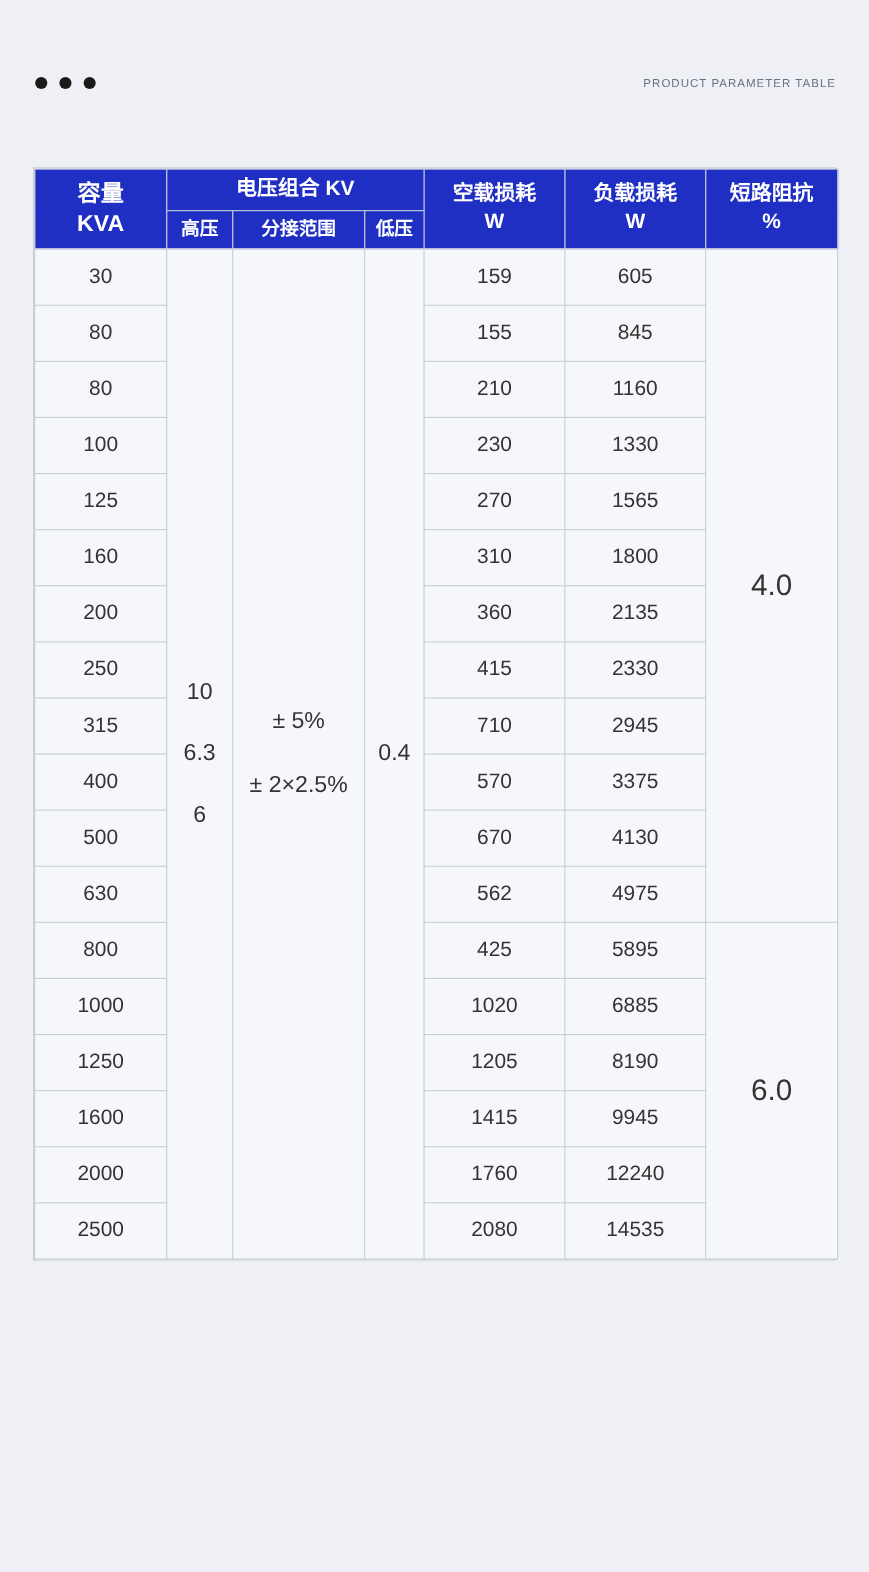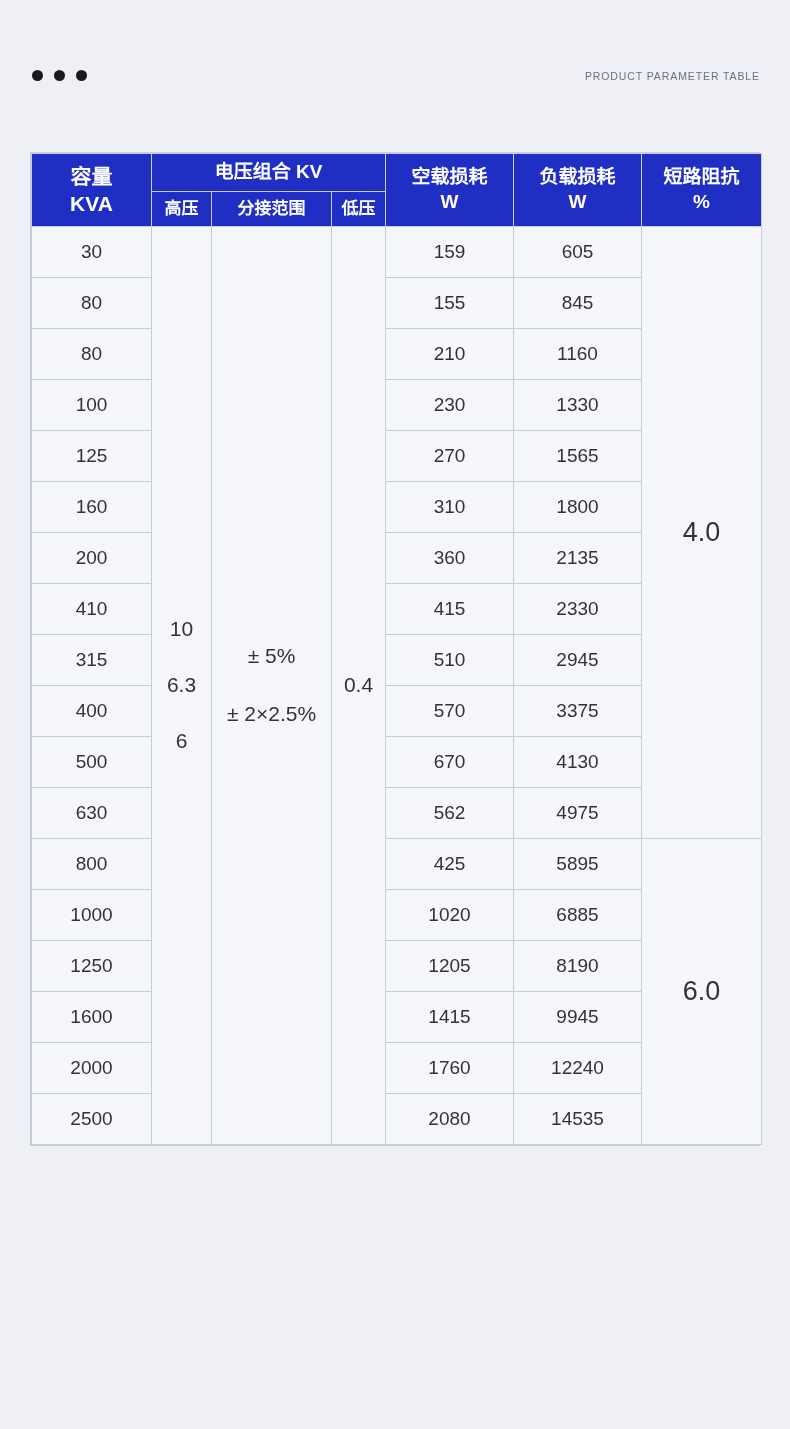--- a/index.html
+++ b/index.html
@@ -255,27 +255,27 @@
           <td class="cap">160</td>
           <td>310</td>
           <td>1800</td>
         </tr>
         <tr>
           <td class="cap">200</td>
           <td>360</td>
           <td>2135</td>
         </tr>
         <tr>
-          <td class="cap">410</td>
+          <td class="cap">250</td>
           <td>415</td>
           <td>2330</td>
         </tr>
         <tr>
           <td class="cap">315</td>
-          <td>510</td>
+          <td>710</td>
           <td>2945</td>
         </tr>
         <tr>
           <td class="cap">400</td>
           <td>570</td>
           <td>3375</td>
         </tr>
         <tr>
           <td class="cap">500</td>
           <td>670</td>

